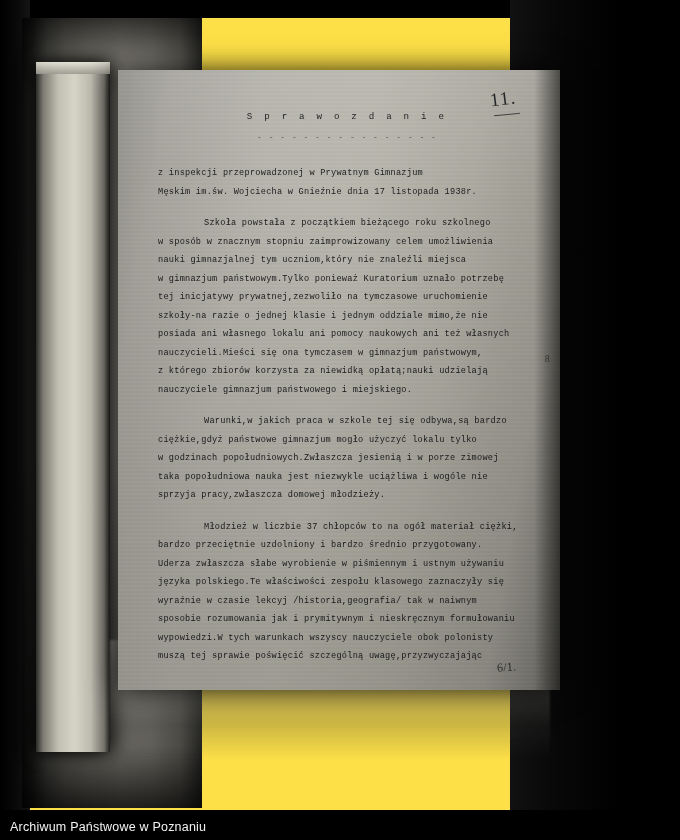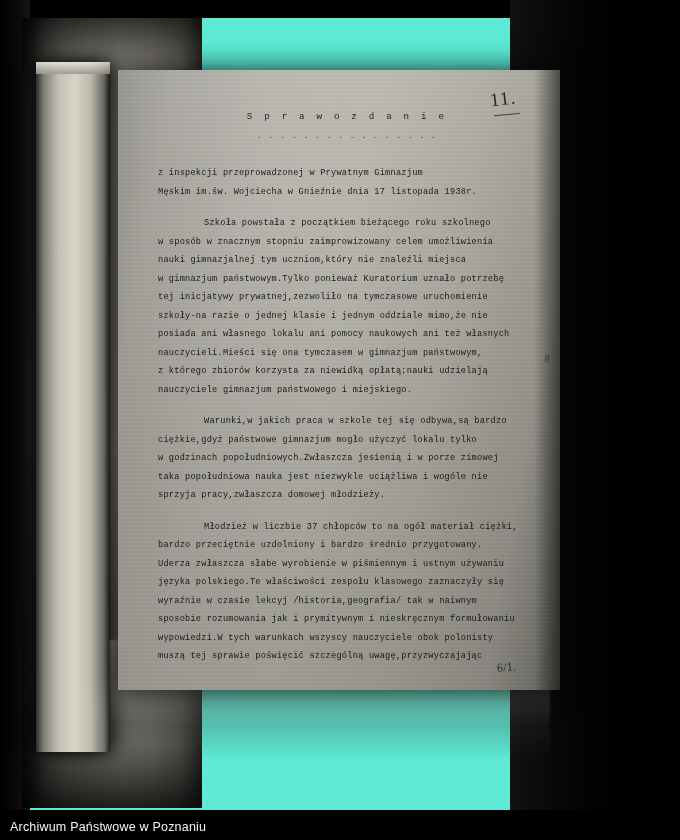--- a/index.html
+++ b/index.html
@@ -11,21 +11,21 @@
     width: 680px;
     height: 840px;
     overflow: hidden;
     font-family: "Liberation Sans", sans-serif;
   }
 
   #scan {
     position: relative;
     width: 620px;
     height: 840px;
-    background: #5eead4;
+    background: #fde047;
     overflow: hidden;
   }
 
   
   .bed-left {
     position: absolute;
     left: 0; top: 0;
     width: 30px; height: 810px;
     background: linear-gradient(90deg,#000 0%, #0a0a0a 60%, #141414 100%);
   }

